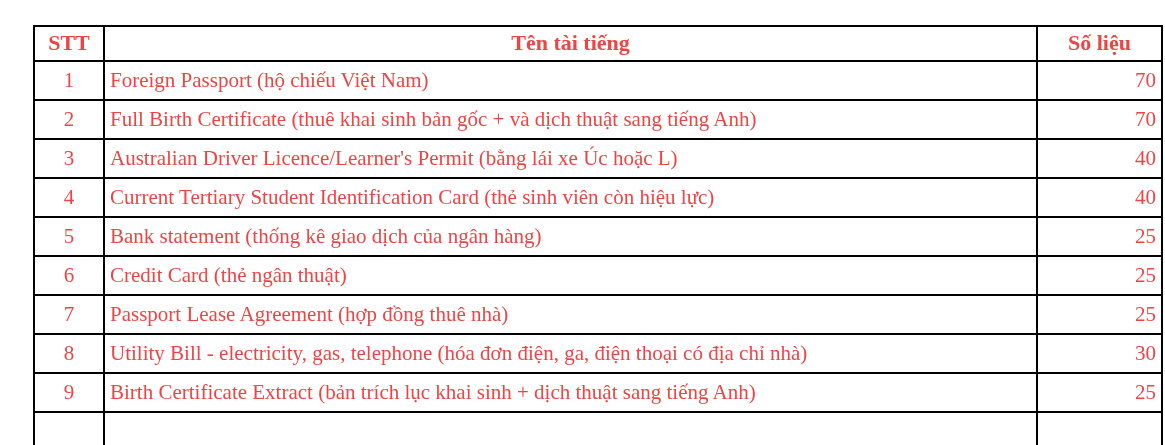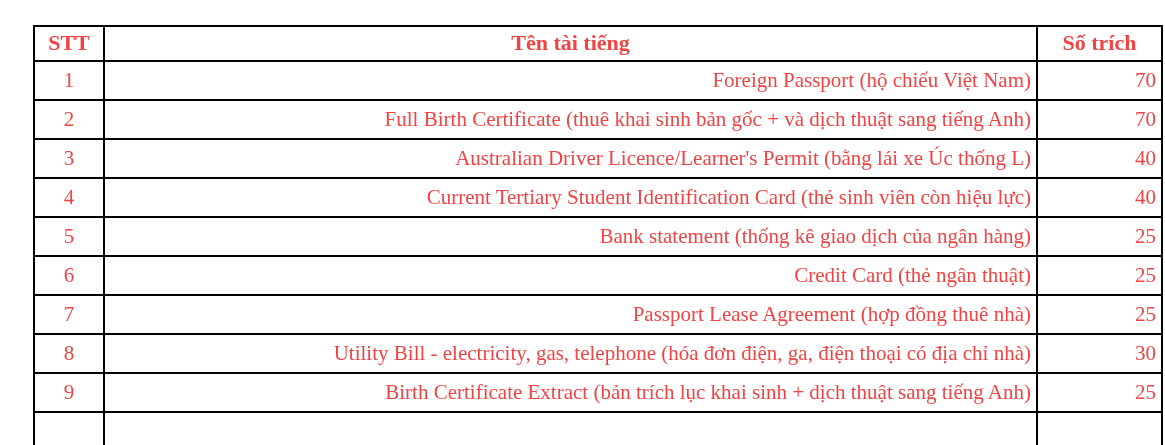--- a/index.html
+++ b/index.html
@@ -42,57 +42,57 @@
   table.doc-table thead th {
     height: 33px;
     font-weight: bold;
     font-size: 22px;
     text-align: center;
   }
   table.doc-table tbody td {
     height: 37px;
   }
   td.cell-stt   { text-align: center; }
-  td.cell-name  { text-align: right; }
+  td.cell-name  { text-align: left; }
   td.cell-score { text-align: right; }
   tr.partial-row td { height: 36px; }
 </style>
 </head>
 <body>
 
 <div class="page">
   <table class="doc-table">
     <colgroup>
       <col class="col-stt">
       <col class="col-name">
       <col class="col-score">
     </colgroup>
     <thead>
       <tr>
         <th>STT</th>
         <th>Tên tài tiếng</th>
-        <th>Số trích</th>
+        <th>Số liệu</th>
       </tr>
     </thead>
     <tbody id="rows">
     <tr>
       <td class="cell-stt">1</td>
       <td class="cell-name">Foreign Passport (hộ chiếu Việt Nam)</td>
       <td class="cell-score">70</td>
     </tr>
 
     <tr>
       <td class="cell-stt">2</td>
       <td class="cell-name">Full Birth Certificate (thuê khai sinh bản gốc + và dịch thuật sang tiếng Anh)</td>
       <td class="cell-score">70</td>
     </tr>
 
     <tr>
       <td class="cell-stt">3</td>
-      <td class="cell-name">Australian Driver Licence/Learner's Permit (bằng lái xe Úc thống L)</td>
+      <td class="cell-name">Australian Driver Licence/Learner's Permit (bằng lái xe Úc hoặc L)</td>
       <td class="cell-score">40</td>
     </tr>
 
     <tr>
       <td class="cell-stt">4</td>
       <td class="cell-name">Current Tertiary Student Identification Card (thẻ sinh viên còn hiệu lực)</td>
       <td class="cell-score">40</td>
     </tr>
 
     <tr>

